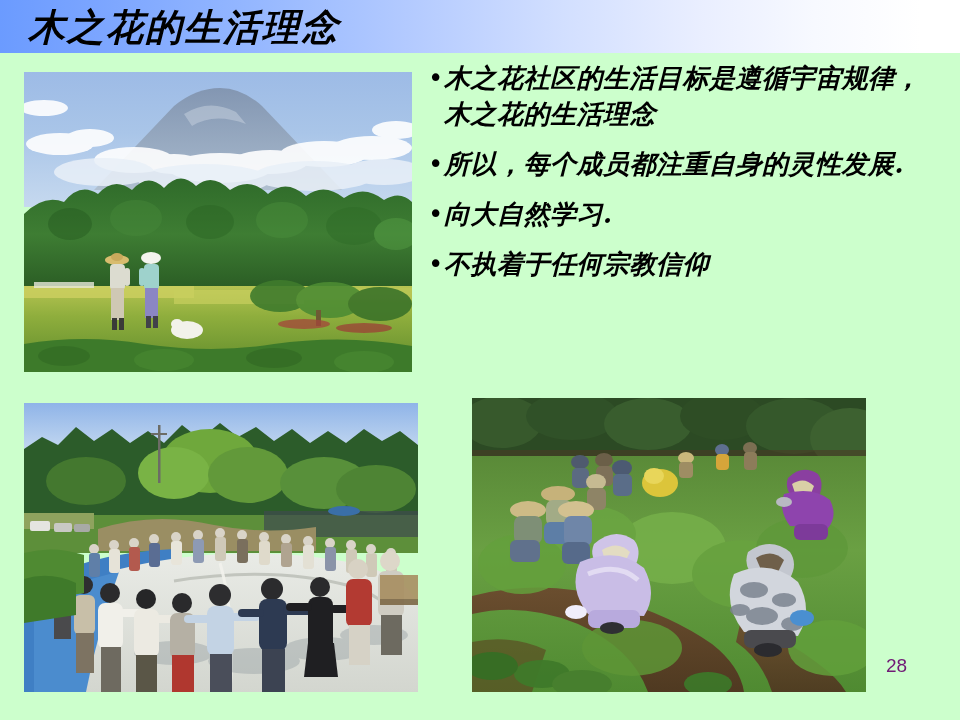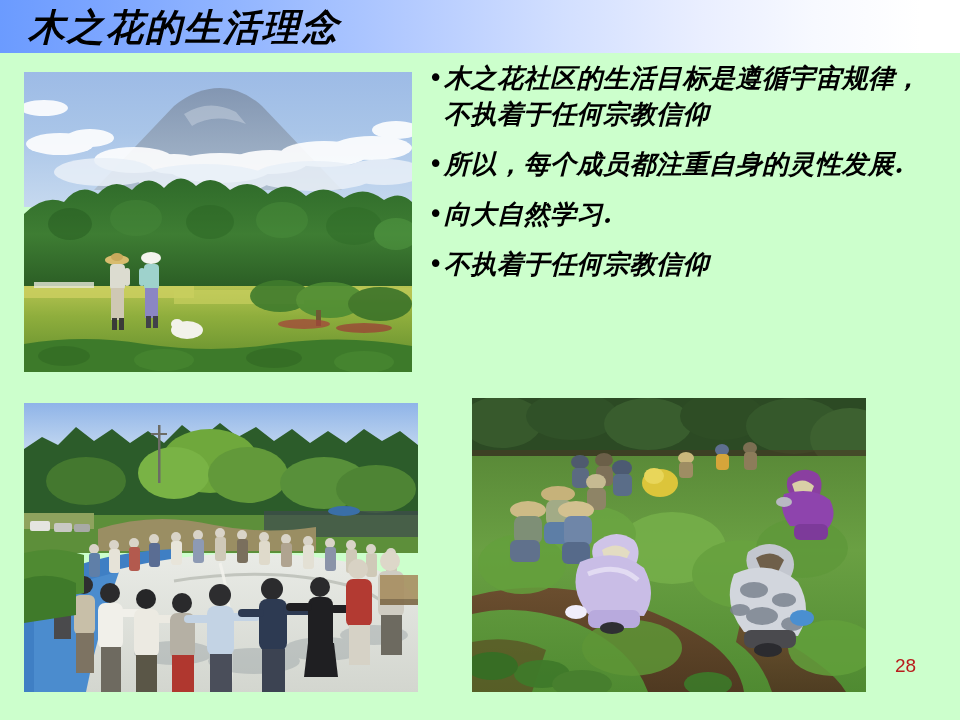--- a/index.html
+++ b/index.html
@@ -88,36 +88,35 @@
   #photo-circle  { left: 24px;  top: 403px; width: 394px; height: 289px; }
   #photo-weeding { left: 472px; top: 398px; width: 394px; height: 294px; }
 
   
   #page-number {
     position: absolute;
     left: 886px;
     top: 655px;
     font-family: "Liberation Sans", sans-serif;
     font-size: 19px;
-    color: #b91c1c;
-    margin-left: 9px;
+    color: #701a75;
   }
 </style>
 </head>
 <body>
 
 <div id="title-bar">
   <div id="title-text">木之花的生活理念</div>
 </div>
 
 <div id="bullets">
 
   <div class="bullet-row">
     <span class="bullet-dot">•</span>
-    <span class="bullet-text">木之花社区的生活目标是遵循宇宙规律，不执着于任何宗教信仰</span>
+    <span class="bullet-text">木之花社区的生活目标是遵循宇宙规律，木之花的生活理念</span>
   </div>
 
   <div class="bullet-row">
     <span class="bullet-dot">•</span>
     <span class="bullet-text">所以，每个成员都注重自身的灵性发展.</span>
   </div>
 
   <div class="bullet-row">
     <span class="bullet-dot">•</span>
     <span class="bullet-text">向大自然学习.</span>

